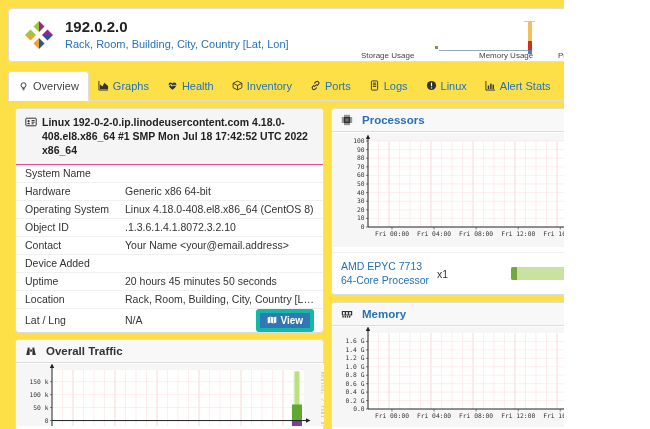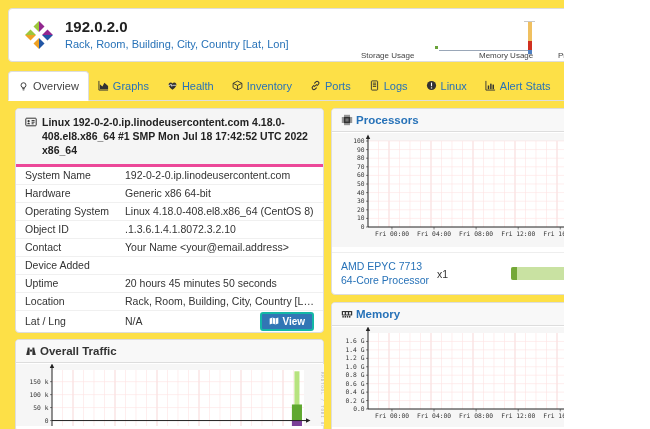--- a/index.html
+++ b/index.html
@@ -25,32 +25,32 @@
   .btns{position:absolute;right:0;top:1px;display:flex;}
   .btn{width:25px;height:23px;border:1px solid #ccc;background:#fff;display:flex;
     align-items:center;justify-content:center;color:#333;cursor:pointer;box-sizing:border-box;}
   .btn:first-child{border-radius:3px 0 0 3px;}
   .btn:last-child{border-radius:0 3px 3px 0;border-left:none;}
   .btn .ticon{width:13px;height:13px;}
   
   .col-left{position:absolute;left:15px;top:108px;width:309px;display:flex;flex-direction:column;gap:6px;}
   .col-right{position:absolute;left:331px;top:108px;width:308px;display:flex;flex-direction:column;gap:7px;}
   .panel{background:#fff;border:1px solid #ddd;border-radius:4px;}
-  .syshead{display:flex;gap:5px;padding:6px 9px;background:#f5f5f5;border-bottom:3px solid #ec4899;
+  .syshead{display:flex;gap:5px;padding:6px 9px;background:#f5f5f5;border-bottom:1px solid #ec4899;
     font-size:10.5px;font-weight:bold;color:#222;line-height:1.35;border-radius:3px 3px 0 0;}
   .syshead .ticon{margin-top:1px;width:12px;height:12px;}
   .srow{display:flex;align-items:center;min-height:17px;padding:0 9px;font-size:10.5px;
     color:#333;border-bottom:1px solid #f0f0f0;}
   .srow:last-child{border-bottom:none;min-height:21px;justify-content:space-between;}
   .srow .lbl{width:100px;flex:none;}
   .srow .val{flex:1;overflow:hidden;white-space:nowrap;text-overflow:ellipsis;}
   .viewbtn{display:flex;gap:3px;align-items:center;background:#3176b5;color:#fff;font-size:10px;
-    font-weight:bold;padding:2px 7px;border-radius:3px;border:2px solid #14b8a6;cursor:pointer;flex:none;}
+    font-weight:bold;padding:2px 7px;border-radius:3px;border:4px solid #14b8a6;cursor:pointer;flex:none;}
   .viewbtn .ticon{width:10px;height:10px;color:#fff;}
-  .phead{display:flex;align-items:center;gap:3px;padding:5px 9px;background:#f8f8f8;
+  .phead{display:flex;align-items:center;gap:9px;padding:5px 9px;background:#f8f8f8;
     border-bottom:1px solid #ddd;font-weight:bold;font-size:11.5px;color:#333;border-radius:3px 3px 0 0;}
   .phead .ticon{width:12px;height:12px;}
   .phead .ptitle.blue{color:#2772b8;cursor:pointer;}
   .gwrap{padding:1px 0;cursor:pointer;}
   .cpurow{display:flex;align-items:center;padding:7px 9px;border-top:1px solid #eee;font-size:10.5px;}
   .cpuname{width:96px;color:#2772b8;line-height:1.3;cursor:pointer;}
   .cpucount{width:58px;color:#333;}
   .pbar{position:relative;margin-left:auto;width:118px;height:13px;background:#c9e2a2;
     border-radius:2px;overflow:hidden;}
   .pfill{position:absolute;left:0;top:0;bottom:0;background:#74a838;}
@@ -232,21 +232,20 @@
               <circle cx="3.6" cy="5.2" r="1.1" fill="currentColor"></circle>
               <path d="M2.2 8.2c.3-1 .9-1.4 1.4-1.4s1.1.4 1.4 1.4z" fill="currentColor"></path>
               <path d="M6.6 4.6h3M6.6 6.2h3M6.6 7.8h2" stroke="currentColor"></path>
             </svg>
           </span>
         <span>Linux 192-0-2-0.ip.linodeusercontent.com 4.18.0-408.el8.x86_64 #1 SMP Mon Jul 18 17:42:52 UTC 2022 x86_64</span>
       </div>
       <div>
           <div class="srow">
             <span class="lbl">System Name</span>
-            <span class="val">192-0-2-0.ip.linodeusercontent.com</span>
           </div>
           <div class="srow">
             <span class="lbl">Hardware</span>
             <span class="val">Generic x86 64-bit</span>
           </div>
           <div class="srow">
             <span class="lbl">Operating System</span>
             <span class="val">Linux 4.18.0-408.el8.x86_64 (CentOS 8)</span>
           </div>
           <div class="srow">

